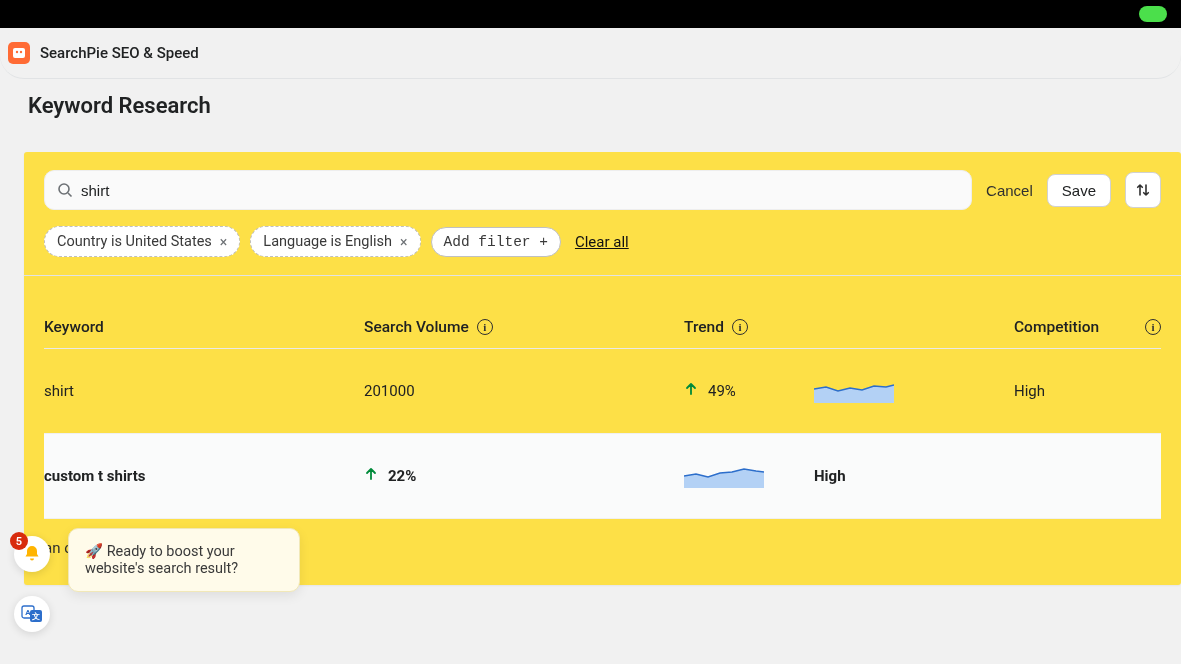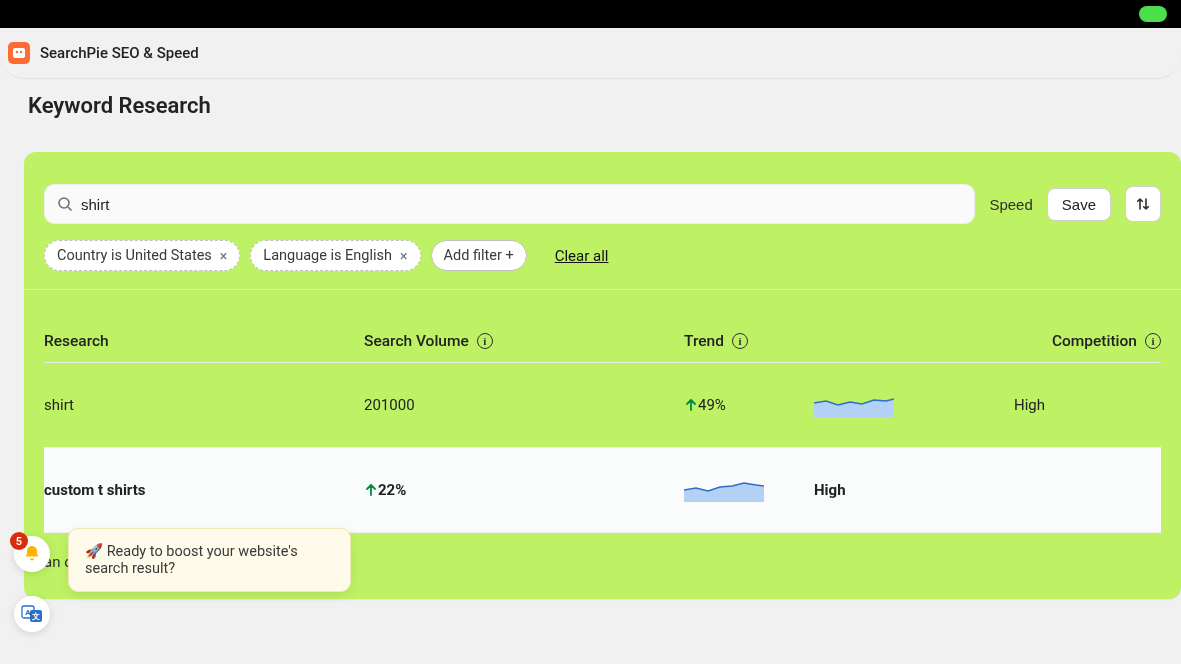--- a/index.html
+++ b/index.html
@@ -37,24 +37,24 @@
     width: 22px; height: 22px; background: #ff6b35; border-radius: 5px;
     display:flex; align-items:center; justify-content:center;
   }
   .appheader .logo svg { display:block; }
   .appheader .appname { font-size: 15px; font-weight: 500; color: #202223; }
 
   .page { padding: 14px 28px 0 28px; }
   .page-title { font-size: 22px; font-weight: 600; margin-bottom: 34px; }
 
   .card {
-    background: #bef264;
-    border-radius: 12px;
+    background: #fde047;
+    border-radius: 3px;
     box-shadow: 0 1px 2px rgba(0,0,0,0.05);
-    padding: 32px 20px 0 20px;
+    padding: 18px 20px 0 20px;
     margin-left: -4px;
     margin-right: -28px;
   }
 
   .searchrow {
     display: flex; align-items: center; gap: 14px;
   }
   .search-wrap {
     flex: 1;
     display: flex; align-items: center;
@@ -88,71 +88,71 @@
     display: flex; align-items: center; gap: 10px;
     padding: 16px 0 18px 0;
   }
   .chip {
     border: 1px dashed #c0c0c0; border-radius: 18px;
     padding: 6px 12px; font-size: 14.5px; color: #3a3a3a;
     display: inline-flex; align-items: flex-end; gap: 8px;
     background: #fff; cursor: pointer;
   }
   .chip .x { color: #6d7175; font-size: 14px; cursor: pointer; }
-  .chip.solid { border-style: solid; }
+  .chip.solid { border-style: solid; font-family: Liberation Mono, monospace; }
   .clearall {
     font-size: 15px; color: #111; text-decoration: underline;
-    margin-left: 18px; cursor: pointer;
+    margin-left: 4px; cursor: pointer;
   }
 
   .table {
     margin-top: 30px;
   }
   .thead, .trow {
     display: grid;
     grid-template-columns: 320px 320px 130px 200px 1fr;
     align-items: center;
   }
   .thead {
     padding: 12px 0;
     border-bottom: 1px solid #e9e9e9;
     font-size: 15.5px; font-weight: 500; color: #202223;
   }
   .thead .hcell { display: flex; align-items: center; gap: 8px; }
-  .thead .hcell.right { justify-content: flex-end; }
+  .thead .hcell.right { justify-content: space-between; }
   .info-icon {
     width: 16px; height: 16px; border: 1.5px solid #303030; border-radius: 50%;
     display: inline-flex; align-items:center; justify-content:center;
     font-size: 11px; font-weight: 600; color:#303030;
     font-family: Georgia, serif;
   }
   .trow {
     padding: 26px 0;
     font-size: 15px; color: #202223;
     border-bottom: 1px solid #f0f0f0;
   }
   .trow.alt { background: #fafbfb; font-weight: bold; }
-  .trend { display: flex; align-items: center; }
+  .trend { display: flex; gap: 10px; }
   .trend .arrow { color: #008a3a; }
   .spark {
     width: 80px; height: 28px;
   }
   .comp { text-align: left; padding-right: 4px; }
 
   .upgrade {
     margin-top: 20px; padding-bottom: 28px;
     font-size: 15px; color: #303030;
   }
   .upgrade a { color: #2c6ecb; text-decoration: none; }
 
   
   .toast {
     position: absolute;
     left: 68px; bottom: 72px;
-    width: 283px;
+    width: 232px;
     background: #fffbea;
     border: 1px solid #f1e8b8;
     border-radius: 10px;
     padding: 14px 16px;
     font-size: 14.5px; color: #3a3a3a;
     box-shadow: 0 4px 12px rgba(0,0,0,0.08);
   }
   .float-bell {
     position: absolute; left: 14px; bottom: 92px;
     width: 36px; height: 36px; border-radius: 50%;
@@ -202,21 +202,21 @@
   <div class="card">
 
     <div class="searchrow">
       <div class="search-wrap">
         <svg width="16" height="16" viewBox="0 0 16 16" fill="none" stroke="#6d7175" stroke-width="1.6">
             <circle cx="7" cy="7" r="5"></circle>
             <line x1="11" y1="11" x2="14.5" y2="14.5"></line>
           </svg>
         <input class="search-input" type="text" value="shirt" style="">
       </div>
-      <button class="btn-text">Speed</button>
+      <button class="btn-text">Cancel</button>
       <button class="btn-outline">Save</button>
       <button class="btn-icon">
         <svg width="16" height="16" viewBox="0 0 16 16" fill="none" stroke="#303030" stroke-width="1.6" stroke-linecap="round">
             <path d="M5 3v10M5 3l-2.3 2.3M5 3l2.3 2.3"></path>
             <path d="M11 13V3M11 13l-2.3-2.3M11 13l2.3-2.3"></path>
           </svg>
       </button>
     </div>
 
     <div class="filters">
@@ -232,21 +232,21 @@
         <span>Add filter +</span>
       </span>
       <span class="clearall">Clear all</span>
     </div>
 
     <div class="divider-wide"></div>
 
     <div class="table">
       <div class="thead">
         <div class="hcell">
-          <span>Research</span>
+          <span>Keyword</span>
         </div>
         <div class="hcell">
           <span>Search Volume</span>
           <span class="info-icon">i</span>
         </div>
         <div class="hcell">
           <span>Trend</span>
           <span class="info-icon">i</span>
         </div>
         <div></div>

